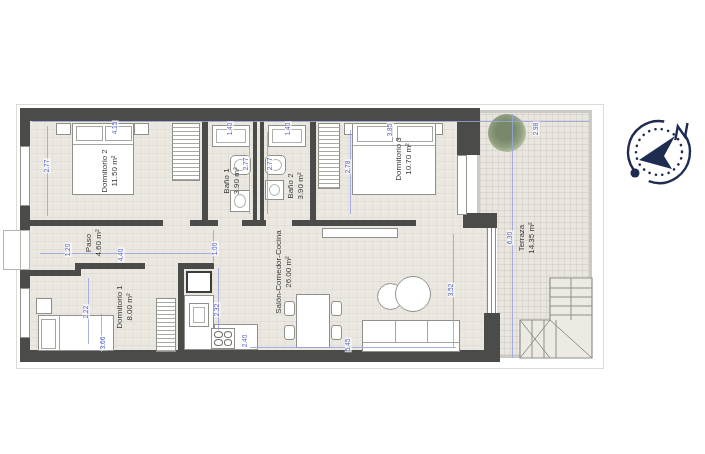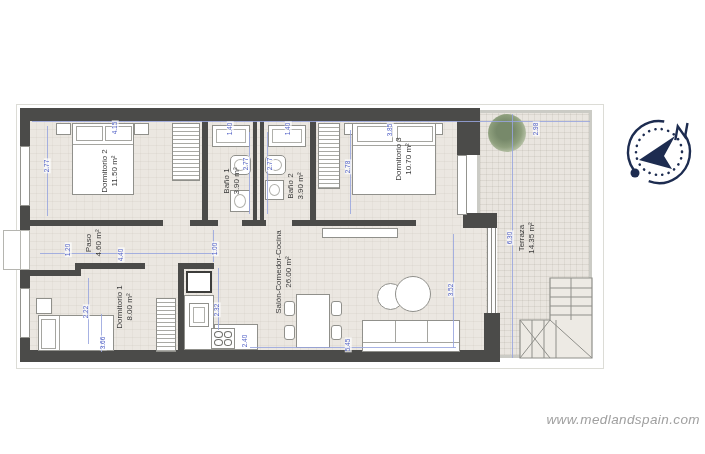--- a/index.html
+++ b/index.html
@@ -244,15 +244,14 @@
   <svg class="abs" style="left:622px;top:115px;" width="74" height="74" viewBox="0 0 74 74">
     <g stroke="#1d2c50" fill="none">
       <circle cx="37" cy="37" r="31" stroke-width="2.4" stroke-dasharray="78 16 76 25" transform="rotate(-35 37 37)"></circle>
       <circle cx="37" cy="37" r="23" stroke-width="2.6" stroke-linecap="round" stroke-dasharray="0.1 6.4"></circle>
     </g>
     <path d="M17 45 L53 21 L42 41 L50 54 Z" fill="#1d2c50"></path>
     <circle cx="13" cy="58" r="4.5" fill="#1d2c50"></circle>
     <path d="M55 26 L55 12 L64 21 L64 7" stroke="#1d2c50" stroke-width="2.4" fill="none" transform="rotate(10 59 16)"></path>
   </svg>
 
-  <div class="watermark" style="left:530px;top:412px;width:170px;text-align:right;">www.medlandspain.com</div>
 
 </div>
 
 </body></html>

